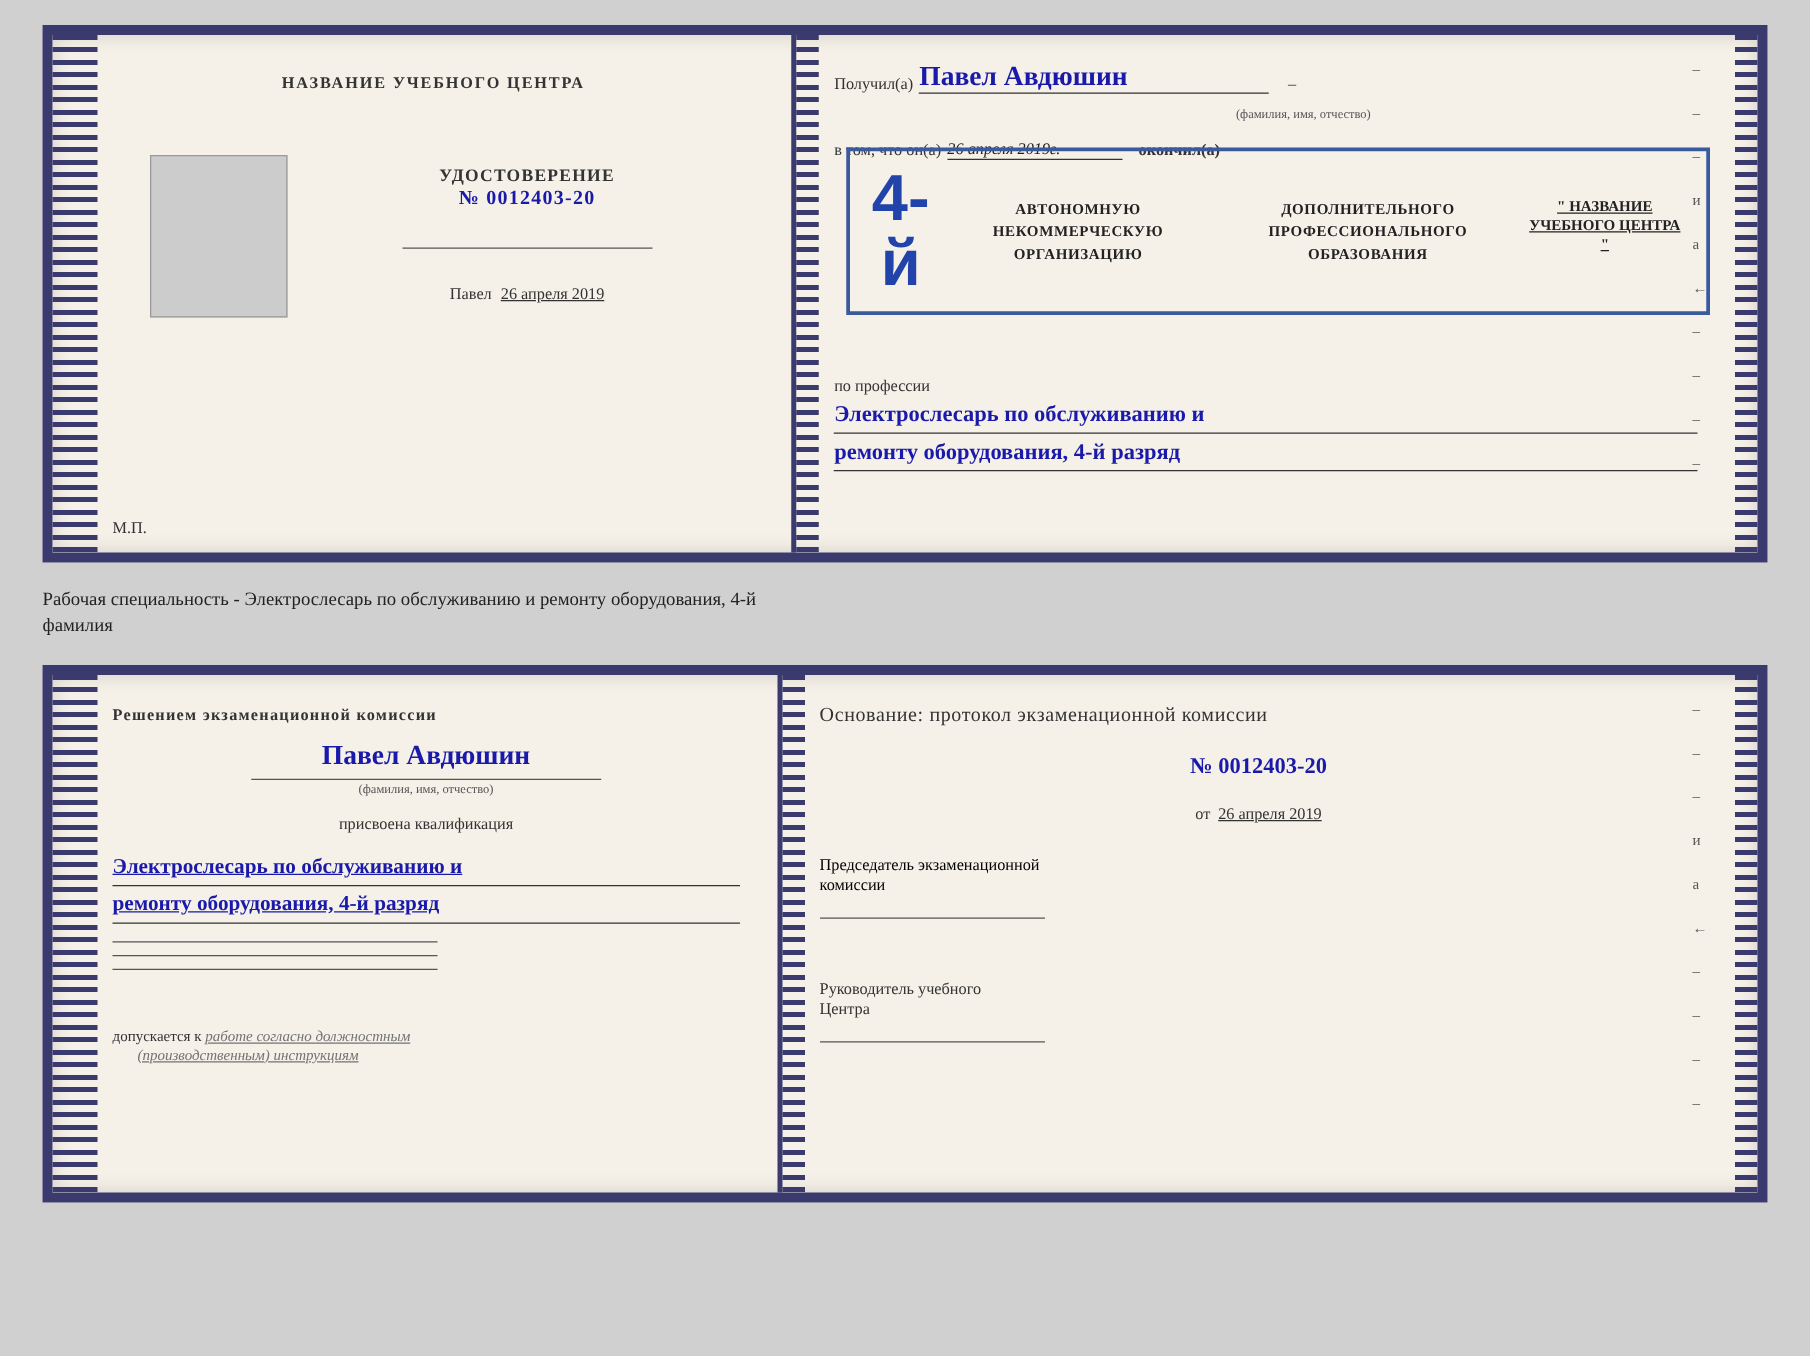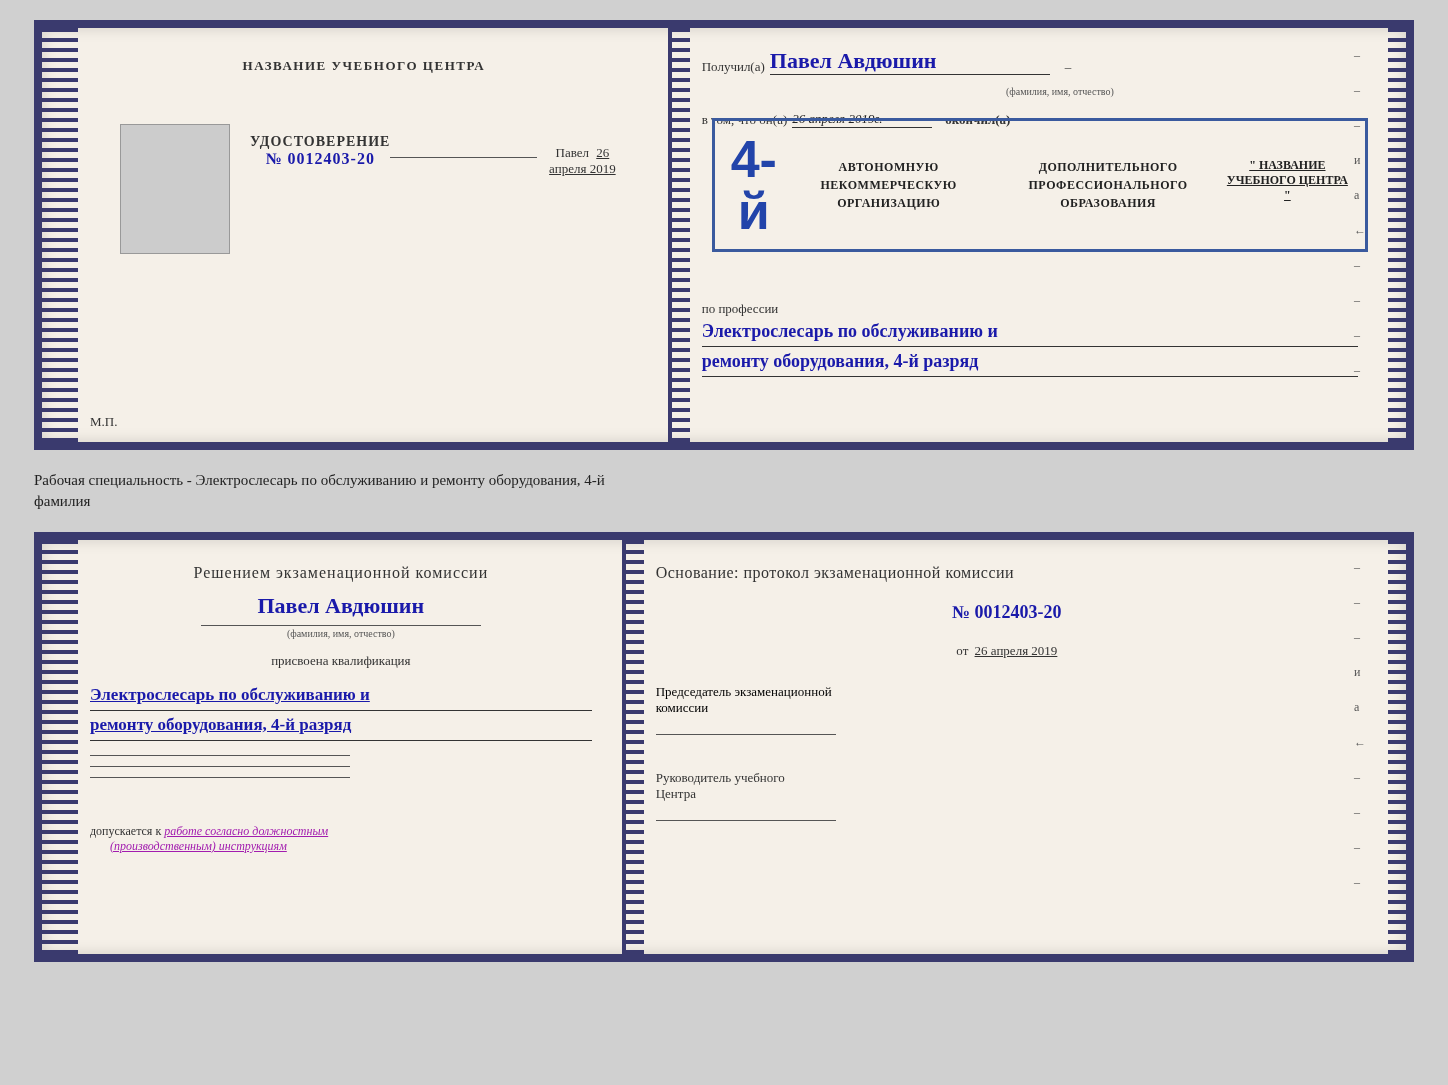--- a/index.html
+++ b/index.html
@@ -246,25 +246,24 @@
     }
 
     .bottom-right {
       padding: 24px 30px;
       display: flex;
       flex-direction: column;
       gap: 10px;
     }
 
     .resheniem-text {
-      font-size: 16px;
-      color: #333;
-      text-align: center;
+      font-size: 13px;
+      color: #333;
       letter-spacing: 1px;
-      font-weight: normal;
+      font-weight: bold;
     }
 
     .bottom-name {
       font-size: 22px;
       color: #1a1aaa;
       font-family: 'Segoe Script', 'Comic Sans MS', cursive;
       font-weight: bold;
       text-align: center;
       margin-top: 5px;
     }
@@ -298,21 +297,21 @@
 
     .dopuskaetsya-block {
       margin-top: 30px;
       font-size: 12px;
       color: #333;
     }
 
     .dopuskaetsya-italic {
       font-style: italic;
       text-decoration: underline;
-      color: #a21caf;
+      color: #737373;
       font-family: Liberation Serif, serif;
     }
 
     .osnovanie-text {
       font-size: 16px;
       color: #333;
       letter-spacing: 0.5px;
     }
 
     .protocol-number {
@@ -336,21 +335,21 @@
     }
 
     .signature-line {
       border-bottom: 1px solid #555;
       width: 180px;
       margin: 18px 0 5px 0;
       height: 1px;
     }
 
     .rukovoditel-block {
-      margin-top: 20px;
+      margin-top: 33px;
       font-size: 13px;
       color: #333;
     }
 
     .bottom-lines {
       margin-top: 8px;
     }
 
     .simple-line {
       border-bottom: 1px solid #555;
@@ -383,21 +382,21 @@
 
 <div class="certificate-top">
 
   <div style="width:18px; background: repeating-linear-gradient(to bottom, #3a3a6e 0px, #3a3a6e 4px, transparent 4px, transparent 10px);"></div>
 
   <div class="cert-left top-left">
     <div class="center-title">НАЗВАНИЕ УЧЕБНОГО ЦЕНТРА</div>
 
     <div style="display:flex; align-items:flex-start; gap:20px; width:100%;">
       <div class="photo-placeholder"></div>
-      <div style="display:flex; flex-direction:row; align-items:center; flex:1; margin-top:20px;">
+      <div style="display:flex; flex-direction:column; align-items:center; flex:1; margin-top:20px;">
         <div class="udostoverenie-block">
           <div class="udostoverenie-title">УДОСТОВЕРЕНИЕ</div>
           <div class="udostoverenie-number">№ 0012403-20</div>
         </div>
         <div style="border-bottom:1px solid #555; width:200px; margin:20px 0 8px 0;"></div>
         <div class="vydano-line">
           <span>Павел</span>
           <span style="text-decoration:underline; margin-left:4px;">26 апреля 2019</span>
         </div>
       </div>

